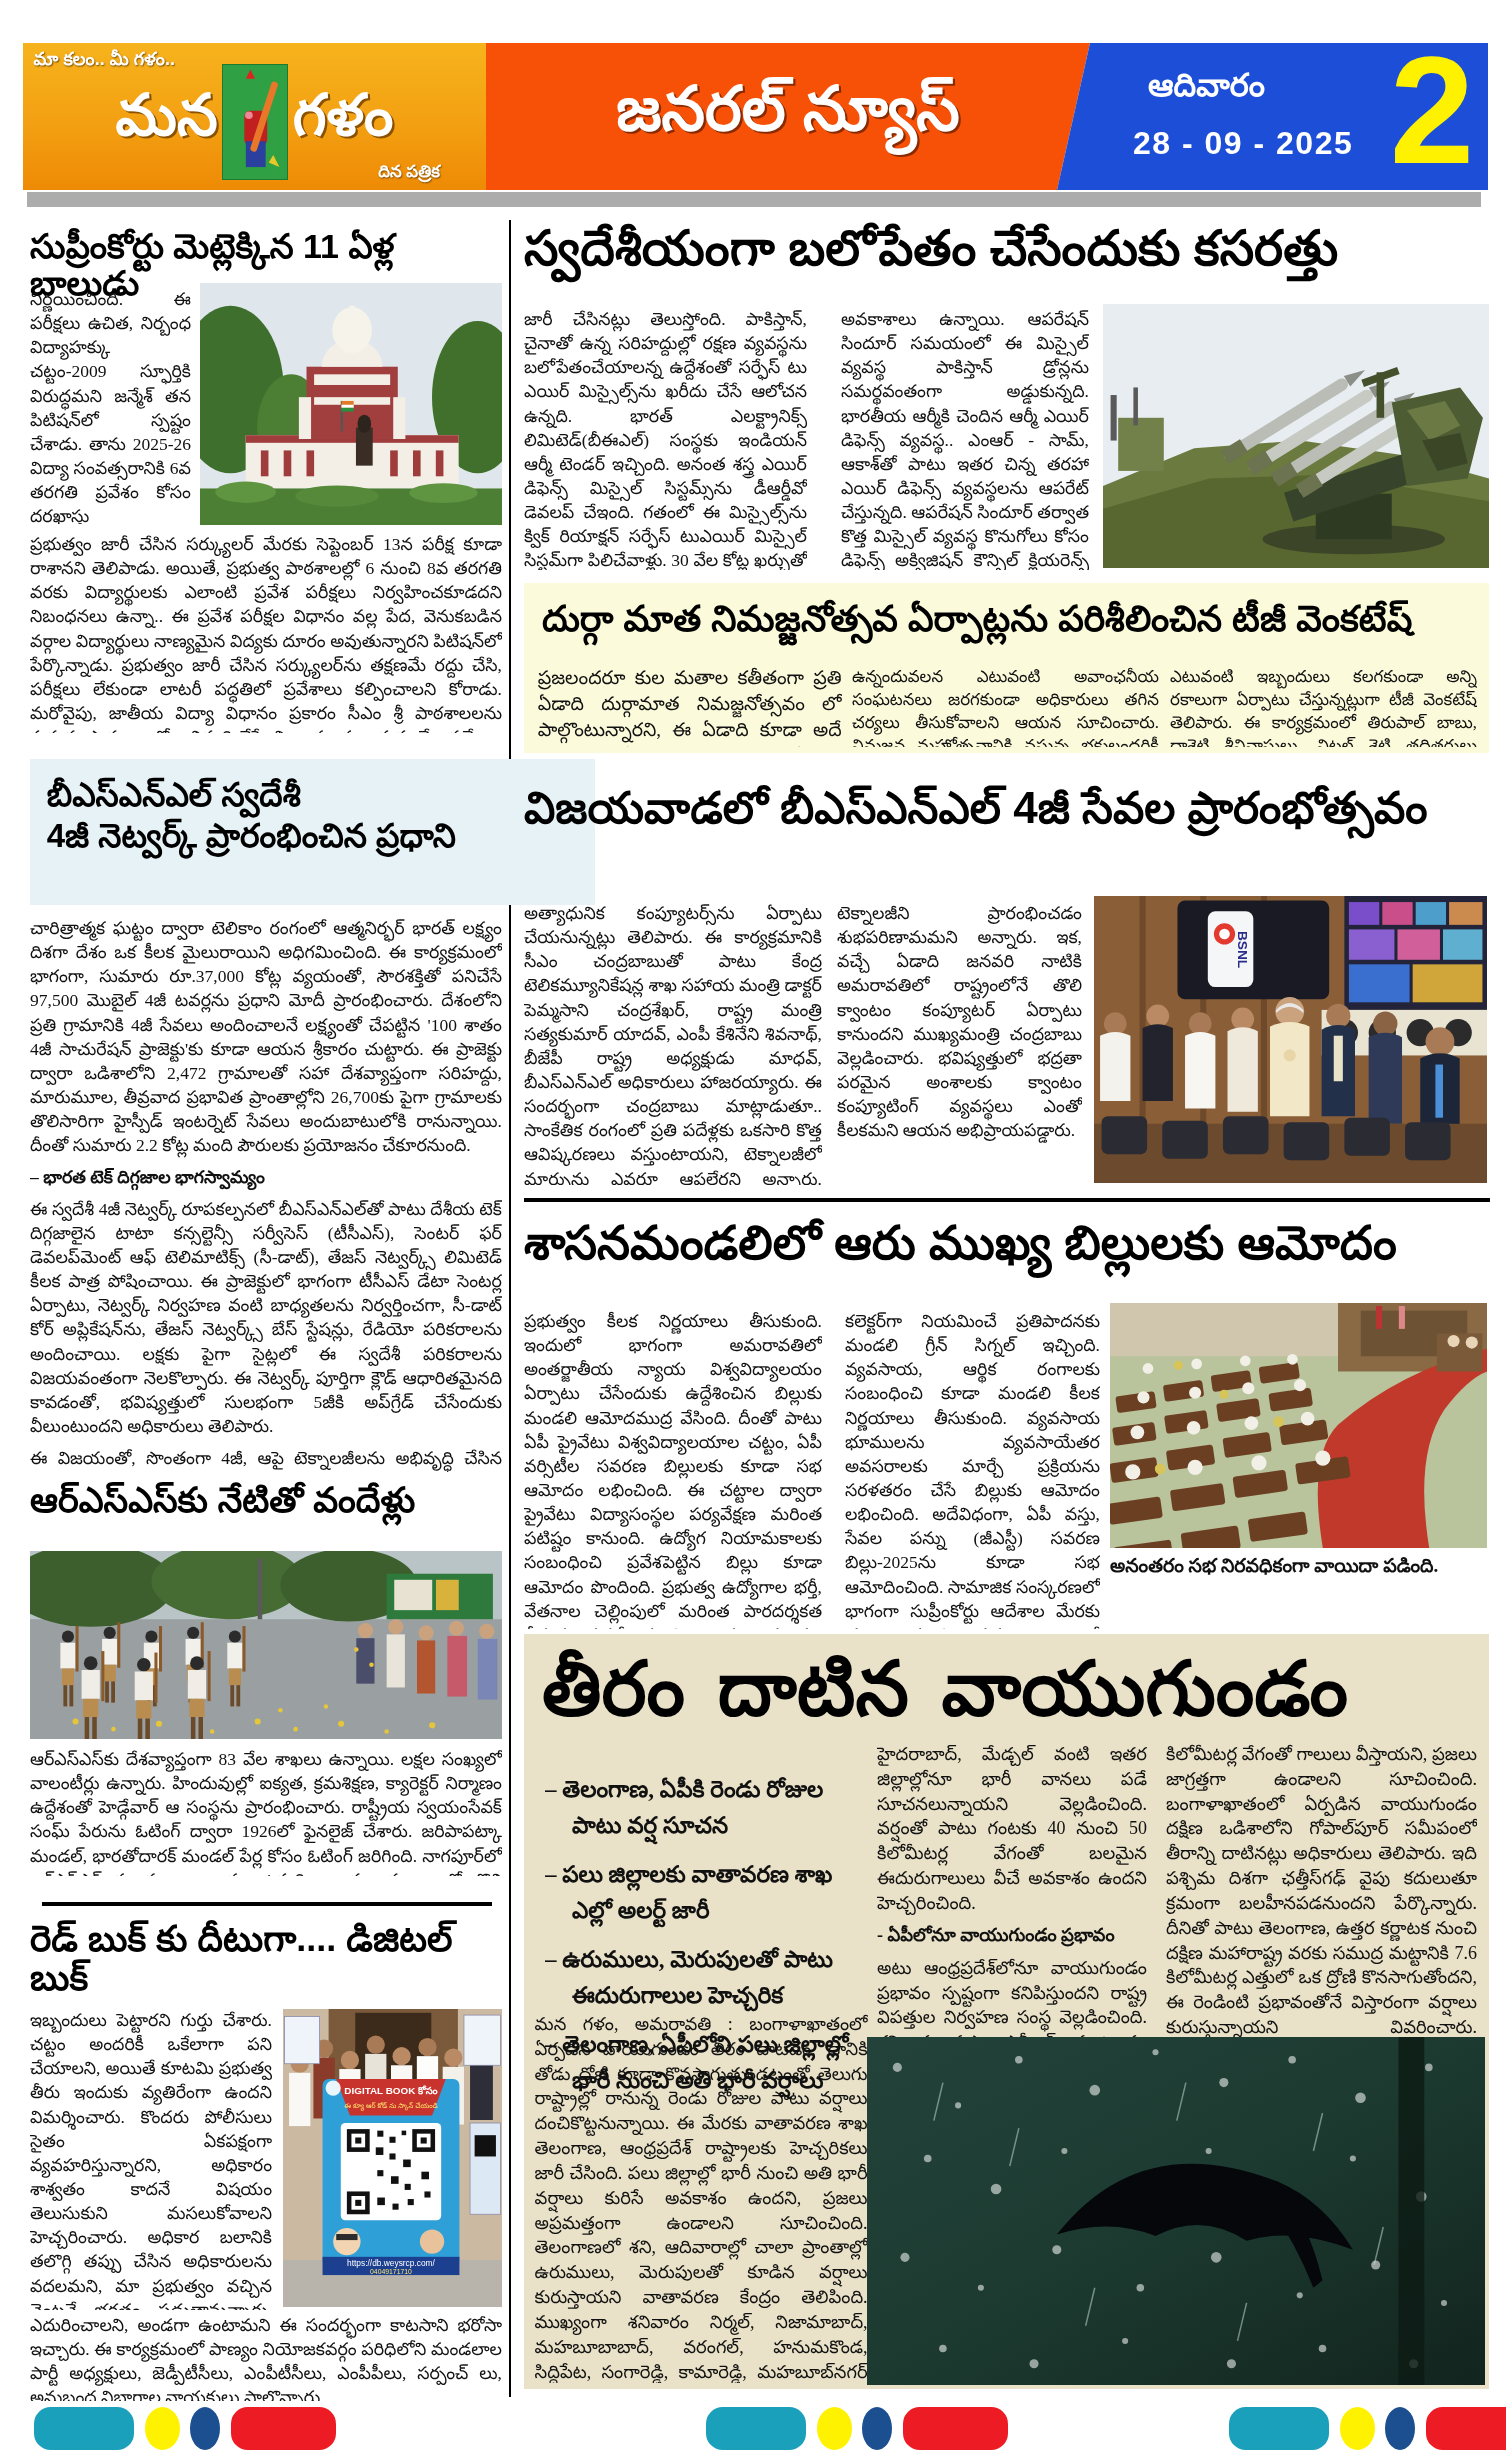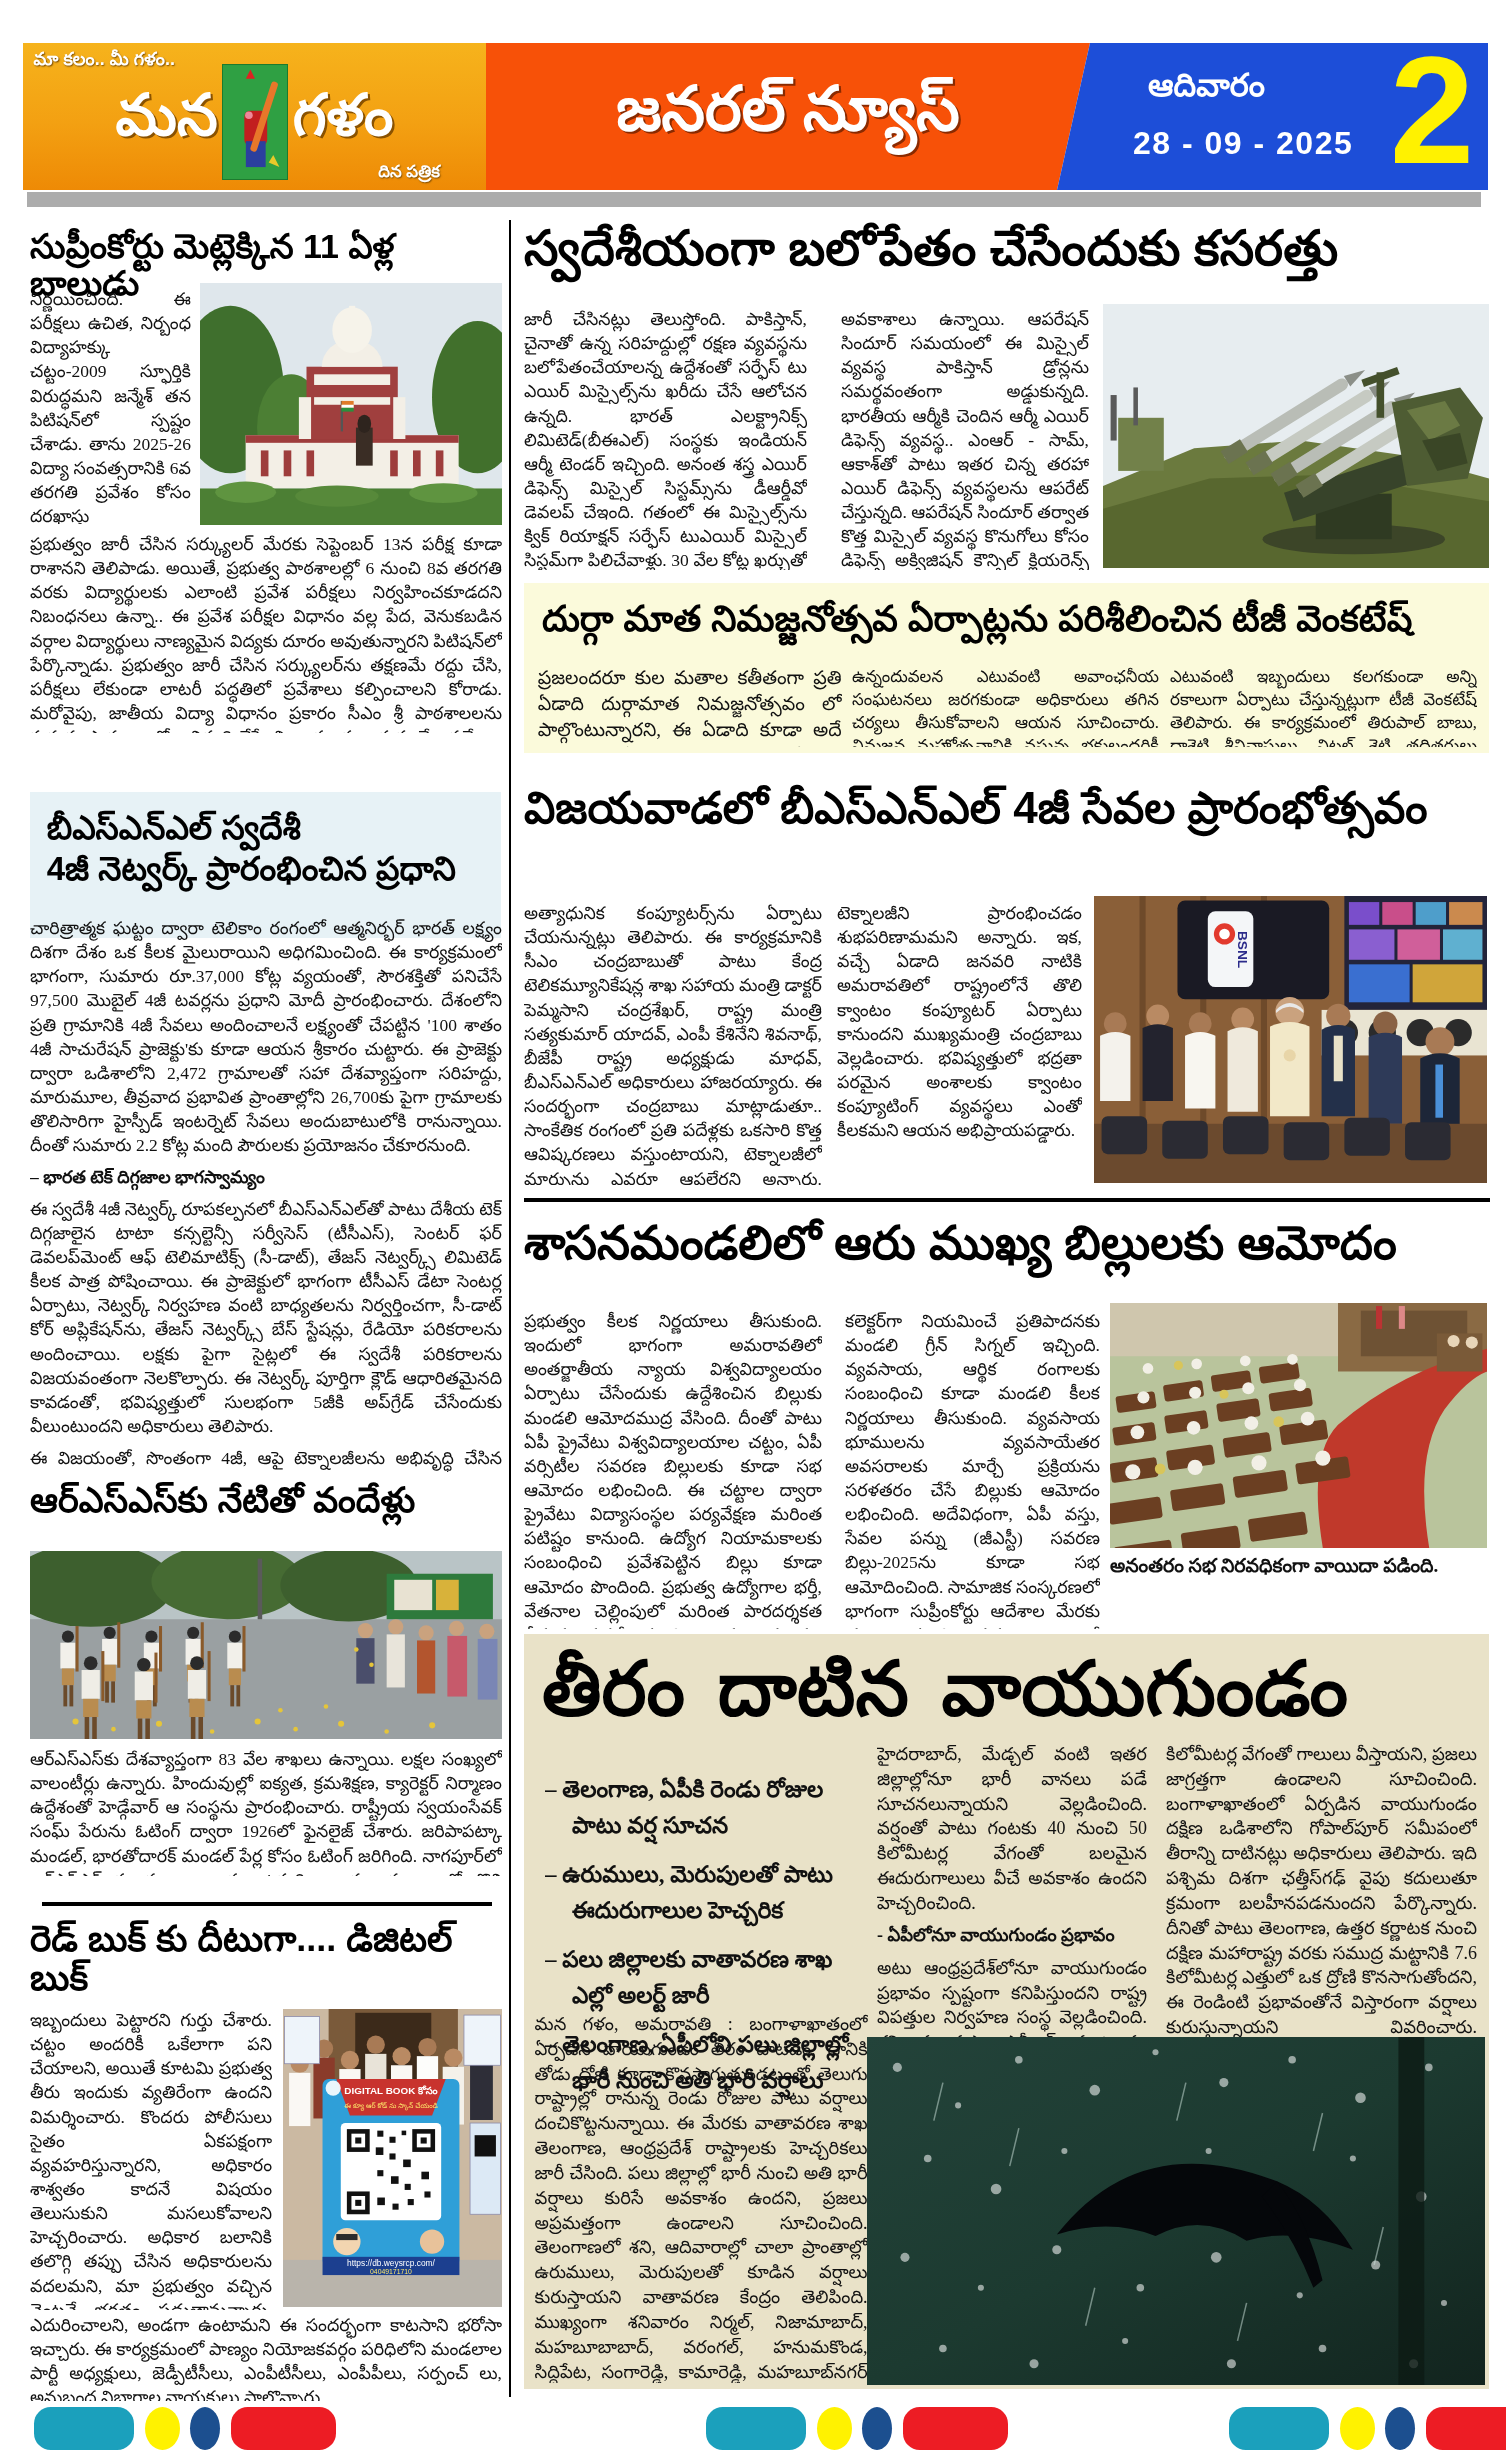--- a/index.html
+++ b/index.html
@@ -33,21 +33,21 @@
   #m-band .t{color:#fff;font-size:62px;font-weight:bold;font-family:"Liberation Sans",sans-serif;
              text-shadow:2.3px 2.3px 0 #8a2a00;}
   #m-date{left:1057px;top:43px;width:431px;height:147px;background:#1d4ed8;
           clip-path:polygon(33px 0,100% 0,100% 100%,0 100%);color:#fff;
           font-family:"Liberation Sans",sans-serif;font-weight:bold;}
   #m-day{left:91px;top:24px;font-size:32px;}
   #m-dt{left:76px;top:82px;font-size:32px;letter-spacing:1.5px;}
   #m-num{right:13.7px;top:-9px;font-size:152px;font-weight:bold;color:#FFF200;line-height:1;}
   #graybar{left:26.6px;top:192px;width:1454px;height:15px;background:#ACACAC;}
   
-  #a2-headbox{left:30px;top:759px;width:471px;height:146px;background:#E7F2F6;margin-top:33px;}
+  #a2-headbox{left:30px;top:759px;width:565px;height:146px;background:#E7F2F6;}
   #durga-box{left:524px;top:583px;width:965px;height:170px;background:#FBFADB;}
   #cy-box{left:524px;top:1634px;width:965px;height:755px;background:#E9E2C8;}
   .cy-bullet{font-size:23px;font-weight:bold;line-height:1.55;margin-bottom:13.7px;
              padding-left:27px;text-indent:-27px;font-family:"Liberation Serif",serif;}
   
   .fshapes{display:flex;align-items:center;gap:10.6px;height:44px;}
   .fs-teal{width:100px;height:43px;background:#1BA0BC;border-radius:16.7px;}
   .fs-yellow{width:35px;height:43px;background:#FFF200;border-radius:50%;}
   .fs-navy{width:30px;height:43px;background:#1C4F8F;border-radius:50%;}
   .fs-red{width:105px;height:43px;background:#ED1C24;border-radius:16.7px;}
@@ -584,22 +584,22 @@
         <circle cx="476" cy="52" r="8" fill="#e8d5b8"></circle>
     </svg>
   </div>
   <div class="abs caption" style="left:1110px;top:1555px;width:377px;">అనంతరం సభ నిరవధికంగా వాయిదా పడింది.</div>
 
   <div class="abs" id="cy-box">
     <div class="abs hl" style="left:18px;top:13.7px;width:930px;font-size:76px;word-spacing:13.7px;font-family:'Liberation Serif',serif;">తీరం దాటిన వాయుగుండం</div>
 
     <div class="abs col" style="left:21px;top:138px;width:322px;height:357px;">
       <div class="cy-bullet">– తెలంగాణ, ఏపీకి రెండు రోజుల పాటు వర్ష సూచన</div>
+      <div class="cy-bullet">– పలు జిల్లాలకు వాతావరణ శాఖ ఎల్లో అలర్ట్ జారీ</div>
       <div class="cy-bullet">– ఉరుములు, మెరుపులతో పాటు ఈదురుగాలుల హెచ్చరిక</div>
-      <div class="cy-bullet">– పలు జిల్లాలకు వాతావరణ శాఖ ఎల్లో అలర్ట్ జారీ</div>
       <div class="cy-bullet">– తెలంగాణ, ఏపీలోని పలు జిల్లాల్లో భారీ నుంచి అతి భారీ వర్షాలు</div>
     </div>
 
     <div class="abs bt col" style="left:10.6px;top:378px;width:333px;height:371px;font-size:18px;">మన గళం, అమరావతి : బంగాళాఖాతంలో ఏర్పడిన వాయుగుండం తీరం దాటడం, దానికి తోడు ద్రోణి కూడా కొనసాగుతుండటంతో తెలుగు రాష్ట్రాల్లో రానున్న రెండు రోజుల పాటు వర్షాలు దంచికొట్టనున్నాయి. ఈ మేరకు వాతావరణ శాఖ తెలంగాణ, ఆంధ్రప్రదేశ్ రాష్ట్రాలకు హెచ్చరికలు జారీ చేసింది. పలు జిల్లాల్లో భారీ నుంచి అతి భారీ వర్షాలు కురిసే అవకాశం ఉందని, ప్రజలు అప్రమత్తంగా ఉండాలని సూచించింది. తెలంగాణలో శని, ఆదివారాల్లో చాలా ప్రాంతాల్లో ఉరుములు, మెరుపులతో కూడిన వర్షాలు కురుస్తాయని వాతావరణ కేంద్రం తెలిపింది. ముఖ్యంగా శనివారం నిర్మల్, నిజామాబాద్, మహబూబాబాద్, వరంగల్, హనుమకొండ, సిద్దిపేట, సంగారెడ్డి, కామారెడ్డి, మహబూబ్‌నగర్ సహా పలు జిల్లాల్లో భారీ వర్షాలు పడతాయని పేర్కొంటూ ఎల్లో అలర్ట్ జారీ చేసింది. ఆదిలాబాద్, కరీంనగర్, ఖమ్మం, రంగారెడ్డి,</div>
 
     <div class="abs bt col" style="left:353px;top:108px;width:270px;height:395px;font-size:18px;">
       <p>హైదరాబాద్, మేడ్చల్ వంటి ఇతర జిల్లాల్లోనూ భారీ వానలు పడే సూచనలున్నాయని వెల్లడించింది. వర్షంతో పాటు గంటకు 40 నుంచి 50 కిలోమీటర్ల వేగంతో బలమైన ఈదురుగాలులు వీచే అవకాశం ఉందని హెచ్చరించింది.</p>
       <p class="subhead">- ఏపీలోనూ వాయుగుండం ప్రభావం</p>
       <p>అటు ఆంధ్రప్రదేశ్‌లోనూ వాయుగుండం ప్రభావం స్పష్టంగా కనిపిస్తుందని రాష్ట్ర విపత్తుల నిర్వహణ సంస్థ వెల్లడించింది. శనివారం కృష్ణా, ఎన్టీఆర్, గుంటూరు, పల్నాడు, ప్రకాశం, కర్నూలు, నంద్యాల జిల్లాల్లో అక్కడక్కడా మోస్తరు నుంచి భారీ వర్షాలు కురిసే అవకాశం ఉందని తెలిపింది. మిగతా ప్రాంతాల్లో తేలికపాటి జల్లులు పడొచ్చని, గంటకు 40 నుంచి 60</p>
     </div>

